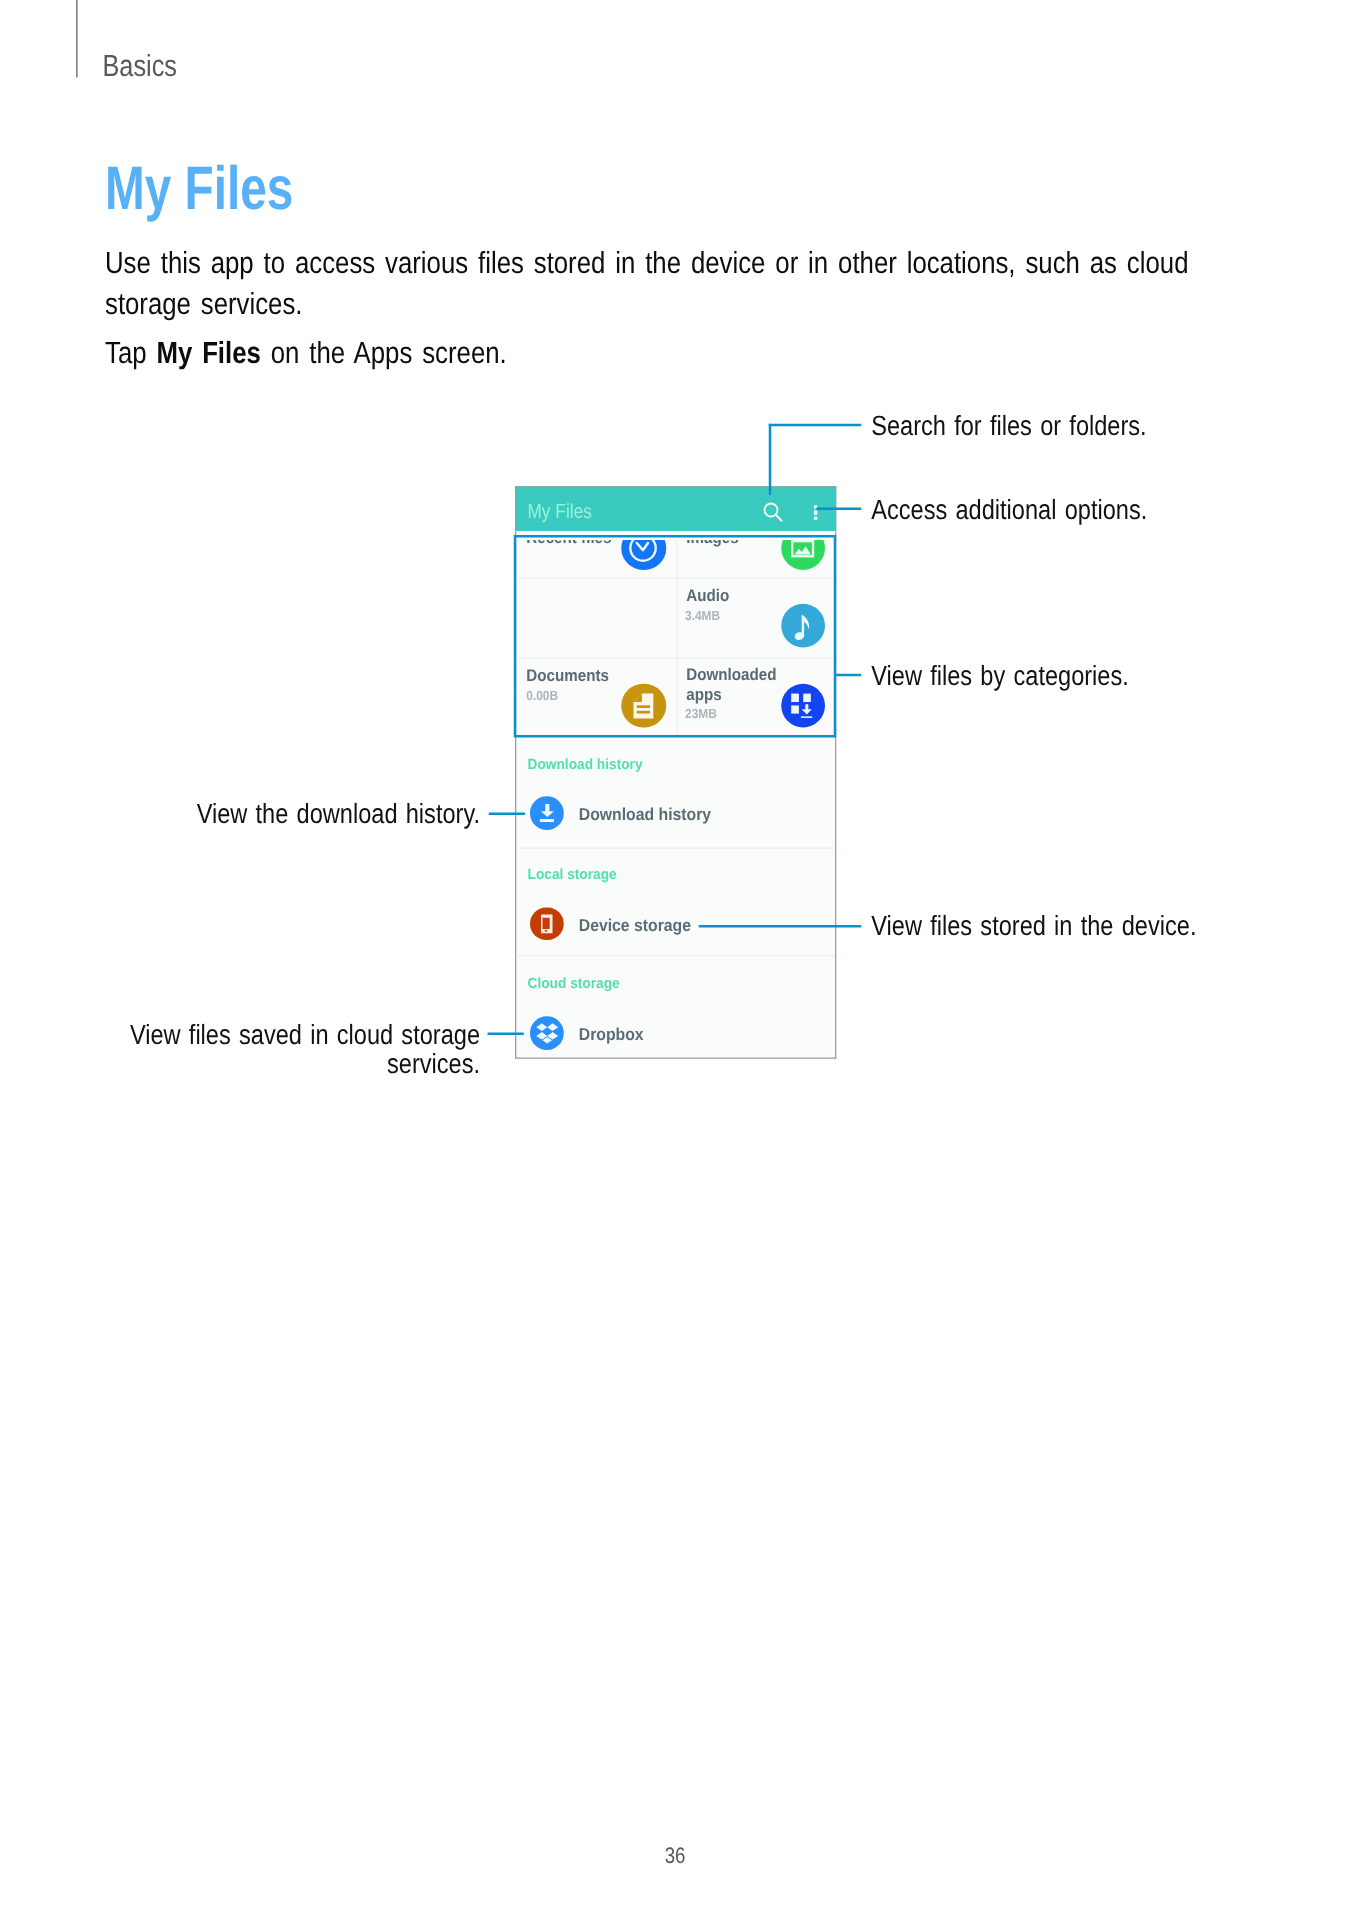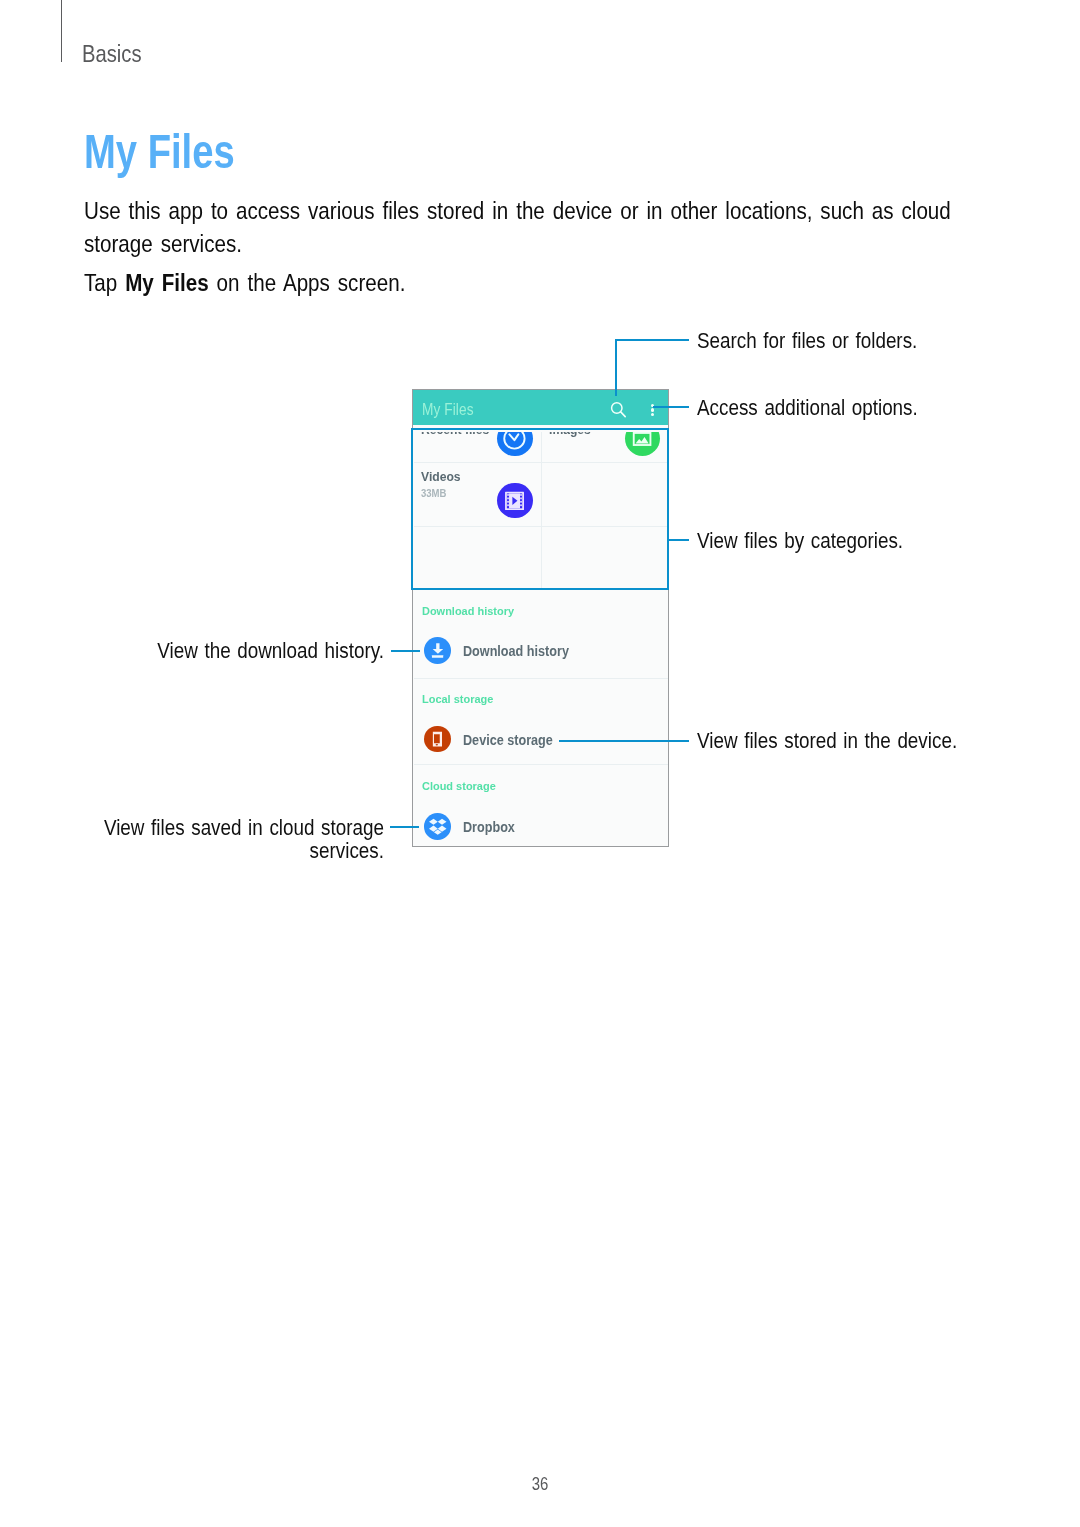--- a/index.html
+++ b/index.html
@@ -110,36 +110,46 @@
                 <path d="M11.2 12.1 L15.75 17.3 L19.3 12.1" fill="none" stroke="#eafaff" stroke-width="1.8" stroke-linecap="round" stroke-linejoin="round"></path>
               </svg></div>
           </div>
           <div class="cell" style="left:127.5px;top:-30.5px;width:127px;height:60.5px;">
             <div class="nm" style="top: 20.7px;">Images</div>
             <div class="ic" style="left:83.3px;top:19.400000000000002px;width:35.4px;height:35.4px;background:#2fd960;"><svg viewBox="0 0 32 32" width="35.4" height="35.4">
                 <rect x="7.9" y="10.8" width="15.1" height="10.9" fill="none" stroke="#eafff1" stroke-width="1.7"></rect>
                 <path d="M9.5 20.4 L12.8 16.3 L14.9 18.6 L17.6 14.4 L21.4 20.4 Z" fill="#eafff1"></path>
               </svg></div>
           </div>
-          <div class="cell" style="left:0px;top:30px;width:127px;height:64px;">
-            <div class="nm" style="top: 6.6px;">Videos</div>
-            <div class="sz" style="top: 25.6px;">33MB</div>
-            <div class="ic" style="left:83.3px;top:21.1px;width:35.4px;height:35.4px;background:#3a2cf5;"><svg viewBox="0 0 32 32" width="35.4" height="35.4">
-                <rect x="7.3" y="7.9" width="17.1" height="16.5" rx="0.5" fill="#ece5ff"></rect>
-                <rect x="8.9" y="9.4" width="13.9" height="13.5" fill="#3a2cf5"></rect>
-                <rect x="10.9" y="9.4" width="9.9" height="13.5" fill="#ece5ff"></rect>
-                <rect x="9.25" y="10.0" width="1.45" height="1.6" fill="#ece5ff"></rect>
-                <rect x="9.25" y="13.1" width="1.45" height="1.6" fill="#ece5ff"></rect>
-                <rect x="9.25" y="16.2" width="1.45" height="1.6" fill="#ece5ff"></rect>
-                <rect x="9.25" y="19.3" width="1.45" height="1.6" fill="#ece5ff"></rect>
-                <rect x="21.0" y="10.0" width="1.45" height="1.6" fill="#ece5ff"></rect>
-                <rect x="21.0" y="13.1" width="1.45" height="1.6" fill="#ece5ff"></rect>
-                <rect x="21.0" y="16.2" width="1.45" height="1.6" fill="#ece5ff"></rect>
-                <rect x="21.0" y="19.3" width="1.45" height="1.6" fill="#ece5ff"></rect>
-                <path d="M13.9 12.5 L18.5 16.15 L13.9 19.8 Z" fill="#3a2cf5"></path>
+          <div class="cell" style="left:127.5px;top:30px;width:127px;height:64px;">
+            <div class="nm" style="top: 6.6px;">Audio</div>
+            <div class="sz" style="top: 25.6px;">3.4MB</div>
+            <div class="ic" style="left:83.3px;top:21.1px;width:35.4px;height:35.4px;background:#34a8d8;"><svg viewBox="0 0 32 32" width="35.4" height="35.4">
+                <path d="M14.8 7.8 L14.8 20.8 A3.5 2.8 -15 1 0 16.55 23.4 L16.55 13.0 C18.3 14.3 19.6 16.3 19.7 18.5 C21.3 15.7 19.0 10.9 16.55 9.0 Z" fill="#eafaff"></path>
+              </svg></div>
+          </div>
+          <div class="cell" style="left:0px;top:94px;width:127px;height:63px;">
+            <div class="nm" style="top: 6.6px;">Documents</div>
+            <div class="sz" style="top: 25.6px;">0.00B</div>
+            <div class="ic" style="left:83.3px;top:20.900000000000002px;width:35.4px;height:35.4px;background:#c6940f;"><svg viewBox="0 0 32 32" width="35.4" height="35.4">
+                <path d="M14.9 7.0 H23.2 V25.1 H8.9 V13.2 Z" fill="#fbf6e6"></path>
+                <path d="M8.9 13.2 L14.9 7.0 V13.2 Z" fill="#c6940f"></path>
+                <rect x="11.2" y="15.6" width="9.6" height="1.9" fill="#c6940f"></rect>
+                <rect x="11.2" y="19.6" width="9.6" height="1.9" fill="#c6940f"></rect>
+              </svg></div>
+          </div>
+          <div class="cell" style="left:127.5px;top:94px;width:127px;height:63px;">
+            <div class="nm" style="top: 5.6px; width: 82px; white-space: normal;">Downloaded apps</div>
+            <div class="sz" style="top: 40.2px;">23MB</div>
+            <div class="ic" style="left:83.3px;top:20.900000000000002px;width:35.4px;height:35.4px;background:#1245f0;"><svg viewBox="0 0 32 32" width="35.4" height="35.4">
+                <rect x="7.2" y="7.1" width="5.6" height="6.1" fill="#eef6ff"></rect>
+                <rect x="15.9" y="7.1" width="5.5" height="6.1" fill="#eef6ff"></rect>
+                <rect x="7.2" y="15.7" width="5.6" height="5.9" fill="#eef6ff"></rect>
+                <path d="M17.4 14.9 H19.6 V18.5 H22.1 L18.5 22.3 L14.7 18.5 H17.4 Z" fill="#eef6ff"></path>
+                <rect x="14.2" y="23.6" width="8.2" height="1.1" fill="#eef6ff"></rect>
               </svg></div>
           </div>
         </div>
       <div class="lists">
           <div class="sec" style="top:17.1px;">Download history</div>
           <div class="ic" style="left:9.9px;top:49px;width:26.7px;height:26.7px;background:#2b8ffa;"><svg viewBox="0 0 32 32" width="26.7" height="26.7">
               <path d="M14.6 7.4 H18.6 V14.4 H23.0 L16.7 20.0 L10.4 14.4 H14.6 Z" fill="#eef8ff"></path>
               <rect x="9.5" y="21.9" width="13.5" height="2.9" rx="0.3" fill="#eef8ff"></rect>
             </svg></div>
           <div class="itm" style="left:48.8px;top:56.099999999999994px;">Download history</div>

